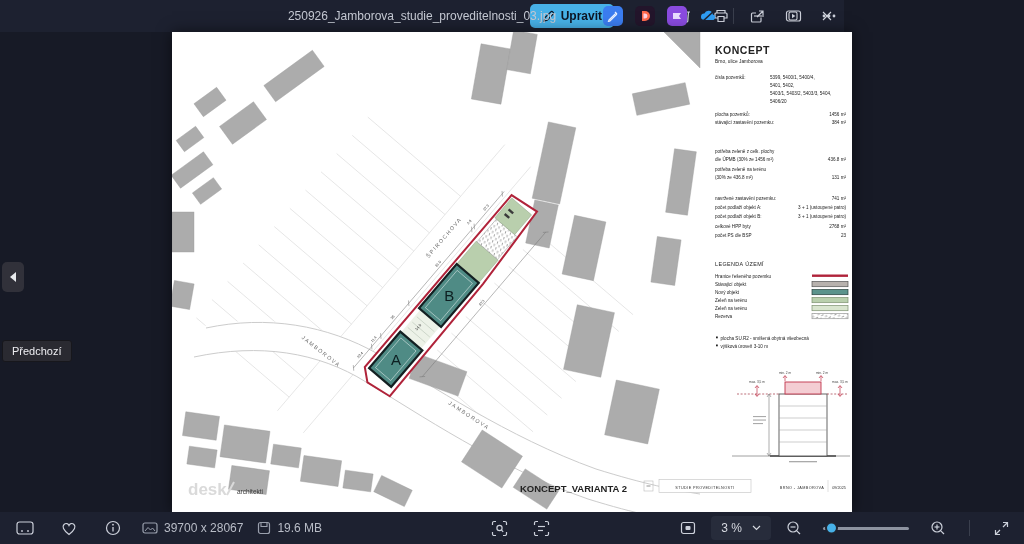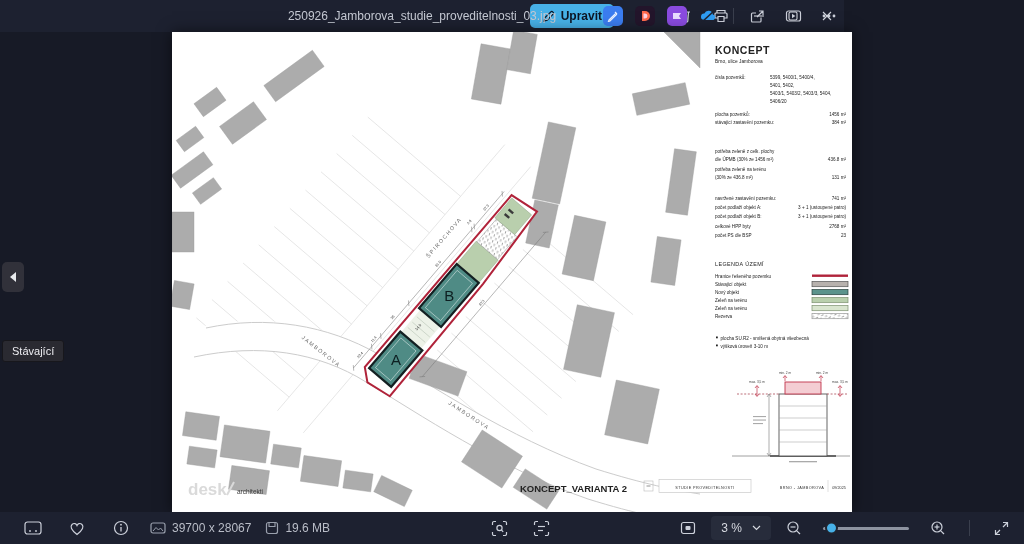--- a/index.html
+++ b/index.html
@@ -18,21 +18,21 @@
   .tb-divider{width:1px;height:16px;background:#3a3f4d;margin:0 8px;}
   .winbtn{width:34px;height:32px;background:transparent;border:none;color:#d4d7df;display:flex;align-items:center;justify-content:center;cursor:pointer;}
   
   .canvas{position:absolute;top:32px;left:0;width:1024px;height:480px;background:#171a26;}
   .page{position:absolute;left:172px;top:0;width:680px;height:480px;background:#ffffff;box-shadow:0 0 14px rgba(0,0,0,.55);}
   .page svg{display:block;}
   
   .nav-prev{position:absolute;left:2px;top:262px;width:22px;height:30px;background:#31313a;border:none;border-radius:5px;display:flex;align-items:center;justify-content:center;cursor:pointer;}
   .tooltip{position:absolute;left:2px;top:340px;background:#2a2a31;border:1px solid #17171c;color:#ededf1;font-size:11px;padding:4px 9px;border-radius:3px;}
   
-  .statusbar{position:absolute;bottom:0;left:0;width:1024px;height:32px;background:#1d2130;display:flex;align-items:center;color:#b9bdc7;font-size:12px;padding-left:8px;}
+  .statusbar{position:absolute;bottom:0;left:0;width:1024px;height:32px;background:#1d2130;display:flex;align-items:center;color:#b9bdc7;font-size:12px;}
   .sb-group{display:flex;align-items:center;}
   .sb-text{margin-left:6px;color:#b9bdc7;}
   .zoombox{display:flex;align-items:center;gap:10px;background:#272c3b;border-radius:4px;height:24px;padding:0 10px;color:#d6d9e0;cursor:pointer;}
   .slider{position:relative;width:86px;height:3px;background:#8d93a0;border-radius:2px;margin:0 6px;}
   .slider .thumb{position:absolute;left:2px;top:50%;transform:translate(0,-50%);width:13px;height:13px;border-radius:50%;background:#47b1e8;border:2px solid #20242f;}
 </style>
 </head>
 <body>
 
 <div class="app">
@@ -366,21 +366,21 @@
         </g>
       </svg>
     </div>
   </div>
 
   <button class="nav-prev">
     <svg width="10" height="12" viewBox="0 0 10 12">
         <path d="M8 1 L2 6 L8 11 Z" fill="#e8eaee"></path>
       </svg>
   </button>
-  <div class="tooltip">Stávající</div>
+  <div class="tooltip">Předchozí</div>
 
   <div class="statusbar">
     <div class="sb-group" style="padding-left:10px;gap:14px;">
       <button class="icon-btn">
         <svg width="18" height="14" viewBox="0 0 18 14">
             <rect x="1" y="1" width="16" height="12" rx="2.5" fill="none" stroke="#ccd0da" stroke-width="1.2"></rect>
             <circle cx="6" cy="10" r="0.9" fill="#ccd0da"></circle>
             <circle cx="12" cy="10" r="0.9" fill="#ccd0da"></circle>
           </svg>
       </button>

